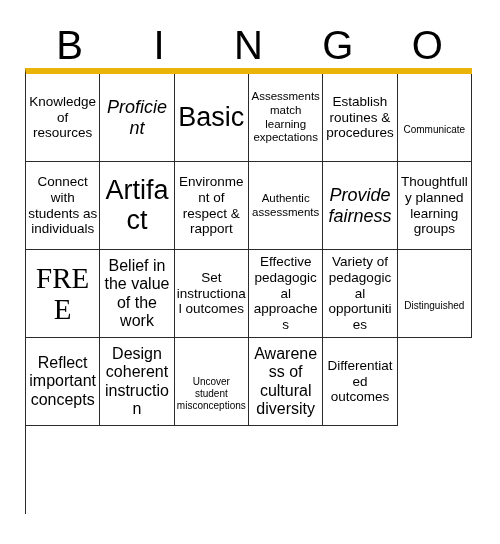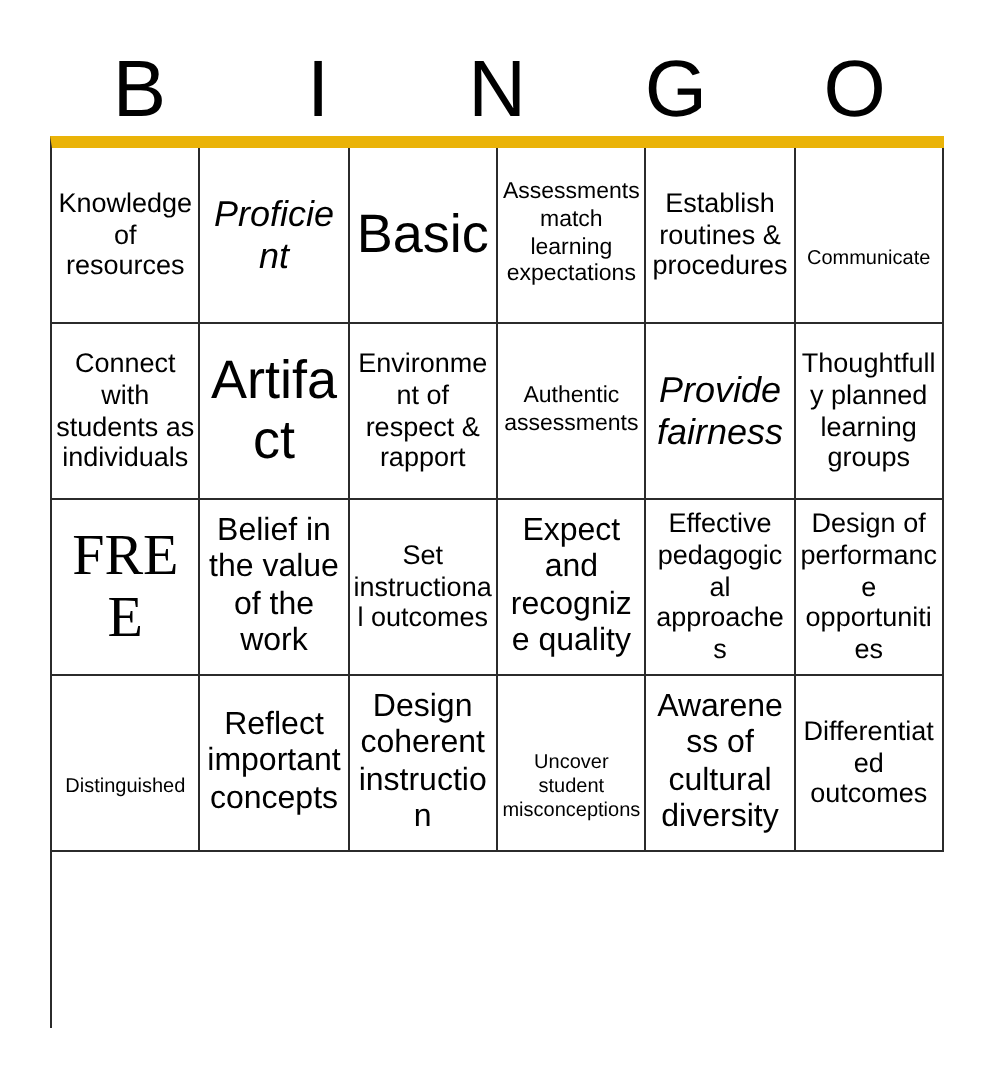--- a/index.html
+++ b/index.html
@@ -141,27 +141,24 @@
       <div class="cell">
         <span class="cell-text fs-free">FREE</span>
       </div>
       <div class="cell">
         <span class="cell-text fs-lg">Belief in the value of the work</span>
       </div>
       <div class="cell">
         <span class="cell-text fs-md">Set instructional outcomes</span>
       </div>
       <div class="cell">
-        <span class="cell-text fs-lg">Expect and recognize quality</span>
-      </div>
-      <div class="cell">
         <span class="cell-text fs-md">Effective pedagogical approaches</span>
       </div>
       <div class="cell">
-        <span class="cell-text fs-md">Design of performance opportunities</span>
+        <span class="cell-text fs-md">Variety of pedagogical opportunities</span>
       </div>
       <div class="cell">
         <span class="cell-text fs-xs">Distinguished</span>
       </div>
       <div class="cell">
         <span class="cell-text fs-lg">Reflect important concepts</span>
       </div>
       <div class="cell">
         <span class="cell-text fs-lg">Design coherent instruction</span>
       </div>

